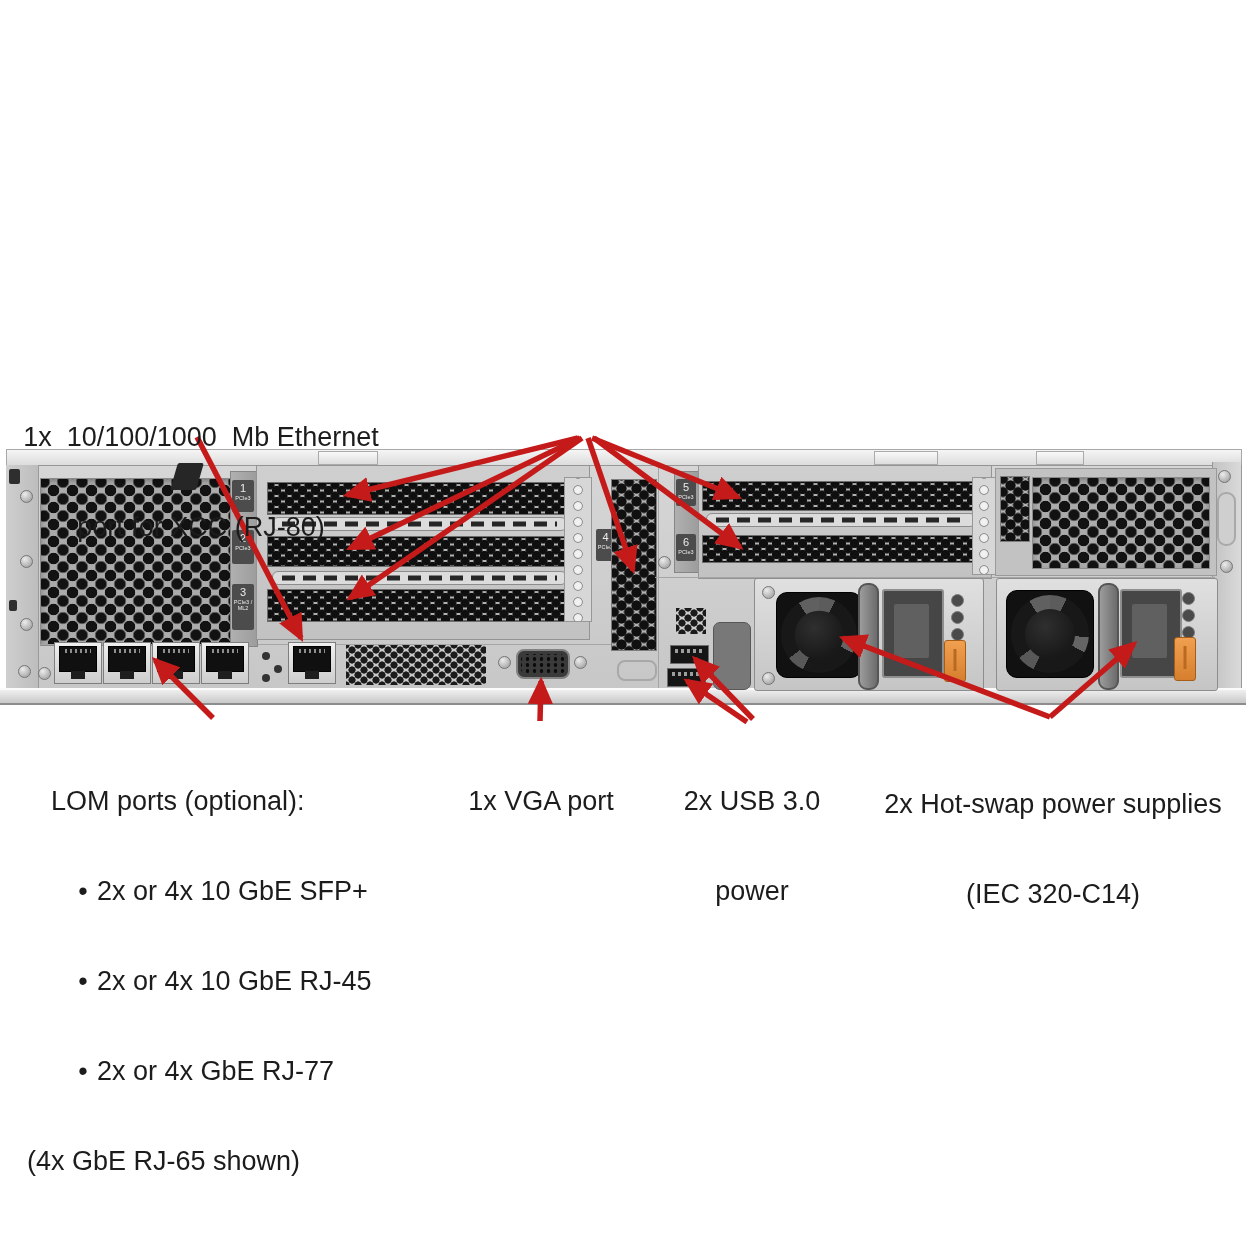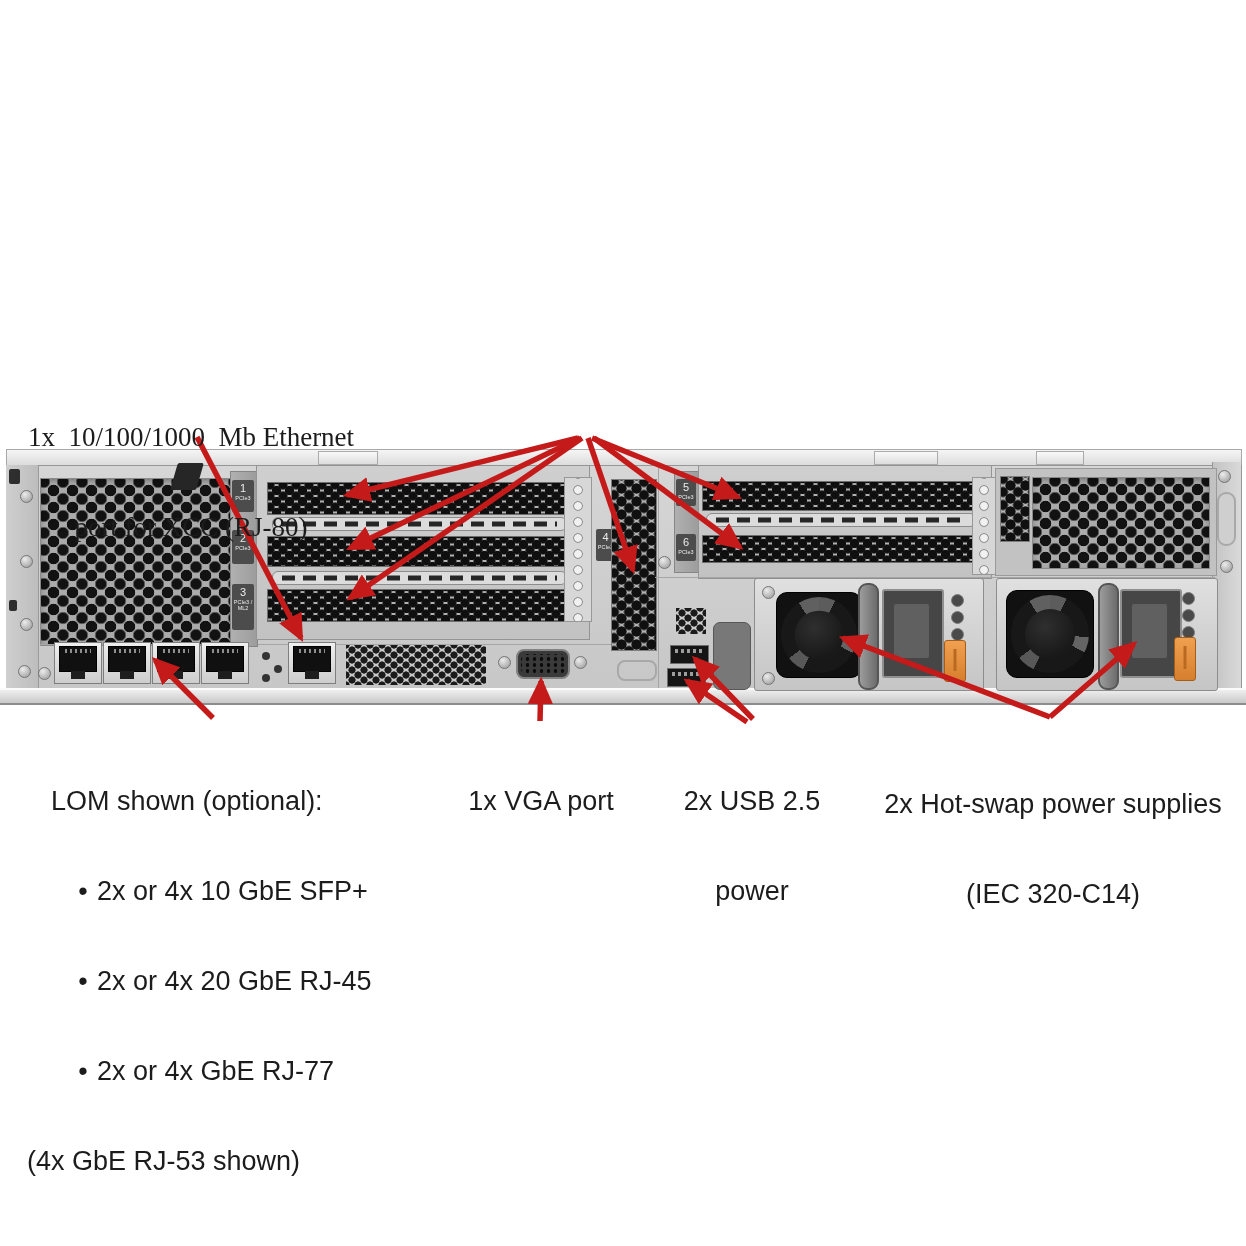--- a/index.html
+++ b/index.html
@@ -232,40 +232,40 @@
       <line x1="594" y1="438" x2="740" y2="547" marker-end="url(#ah)"></line>
       <line x1="213" y1="718" x2="155" y2="660" marker-end="url(#ah)"></line>
       <line x1="540" y1="721" x2="541" y2="681" marker-end="url(#ah)"></line>
       <line x1="753" y1="719" x2="695" y2="659" marker-end="url(#ah)"></line>
       <line x1="747" y1="722" x2="687" y2="681" marker-end="url(#ah)"></line>
       <line x1="1050" y1="717" x2="843" y2="638" marker-end="url(#ah)"></line>
       <line x1="1050" y1="717" x2="1134" y2="644" marker-end="url(#ah)"></line>
     </g>
   </svg>
 
-  <div class="label" style="left:2px;top:362px;width:378px;font-family:Liberation Serif, serif;">
+  <div class="label" style="left:12px;top:362px;width:378px;">
     <div>1x  10/100/1000  Mb Ethernet</div>
     <div>port for XCC (RJ-80)</div>
   </div>
 
 
   <div class="label left" style="left:27px;top:726px;width:400px;">
-    <div class="lom-line" style="padding-left:24px;">LOM shown (optional):</div>
+    <div class="lom-line" style="padding-left:24px;">LOM ports (optional):</div>
     <div class="lom-line" style="padding-left:42px;"><span class="lom-bullet">•</span><span>2x or 4x 10 GbE SFP+</span></div>
-    <div class="lom-line" style="padding-left:42px;"><span class="lom-bullet">•</span><span>2x or 4x 20 GbE RJ-45</span></div>
+    <div class="lom-line" style="padding-left:42px;"><span class="lom-bullet">•</span><span>2x or 4x 10 GbE RJ-45</span></div>
     <div class="lom-line" style="padding-left:42px;"><span class="lom-bullet">•</span><span>2x or 4x GbE RJ-77</span></div>
-    <div class="lom-line">(4x GbE RJ-53 shown)</div>
+    <div class="lom-line">(4x GbE RJ-65 shown)</div>
   </div>
 
   <div class="label" style="left:421px;top:726px;width:240px;">
     <div>1x VGA port</div>
   </div>
 
   <div class="label" style="left:652px;top:726px;width:200px;">
-    <div>2x USB 2.5</div>
+    <div>2x USB 3.0</div>
     <div>power</div>
   </div>
 
   <div class="label" style="left:858px;top:729px;width:390px;">
     <div>2x Hot-swap power supplies</div>
     <div>(IEC 320-C14)</div>
   </div>
 
 </div>
 

